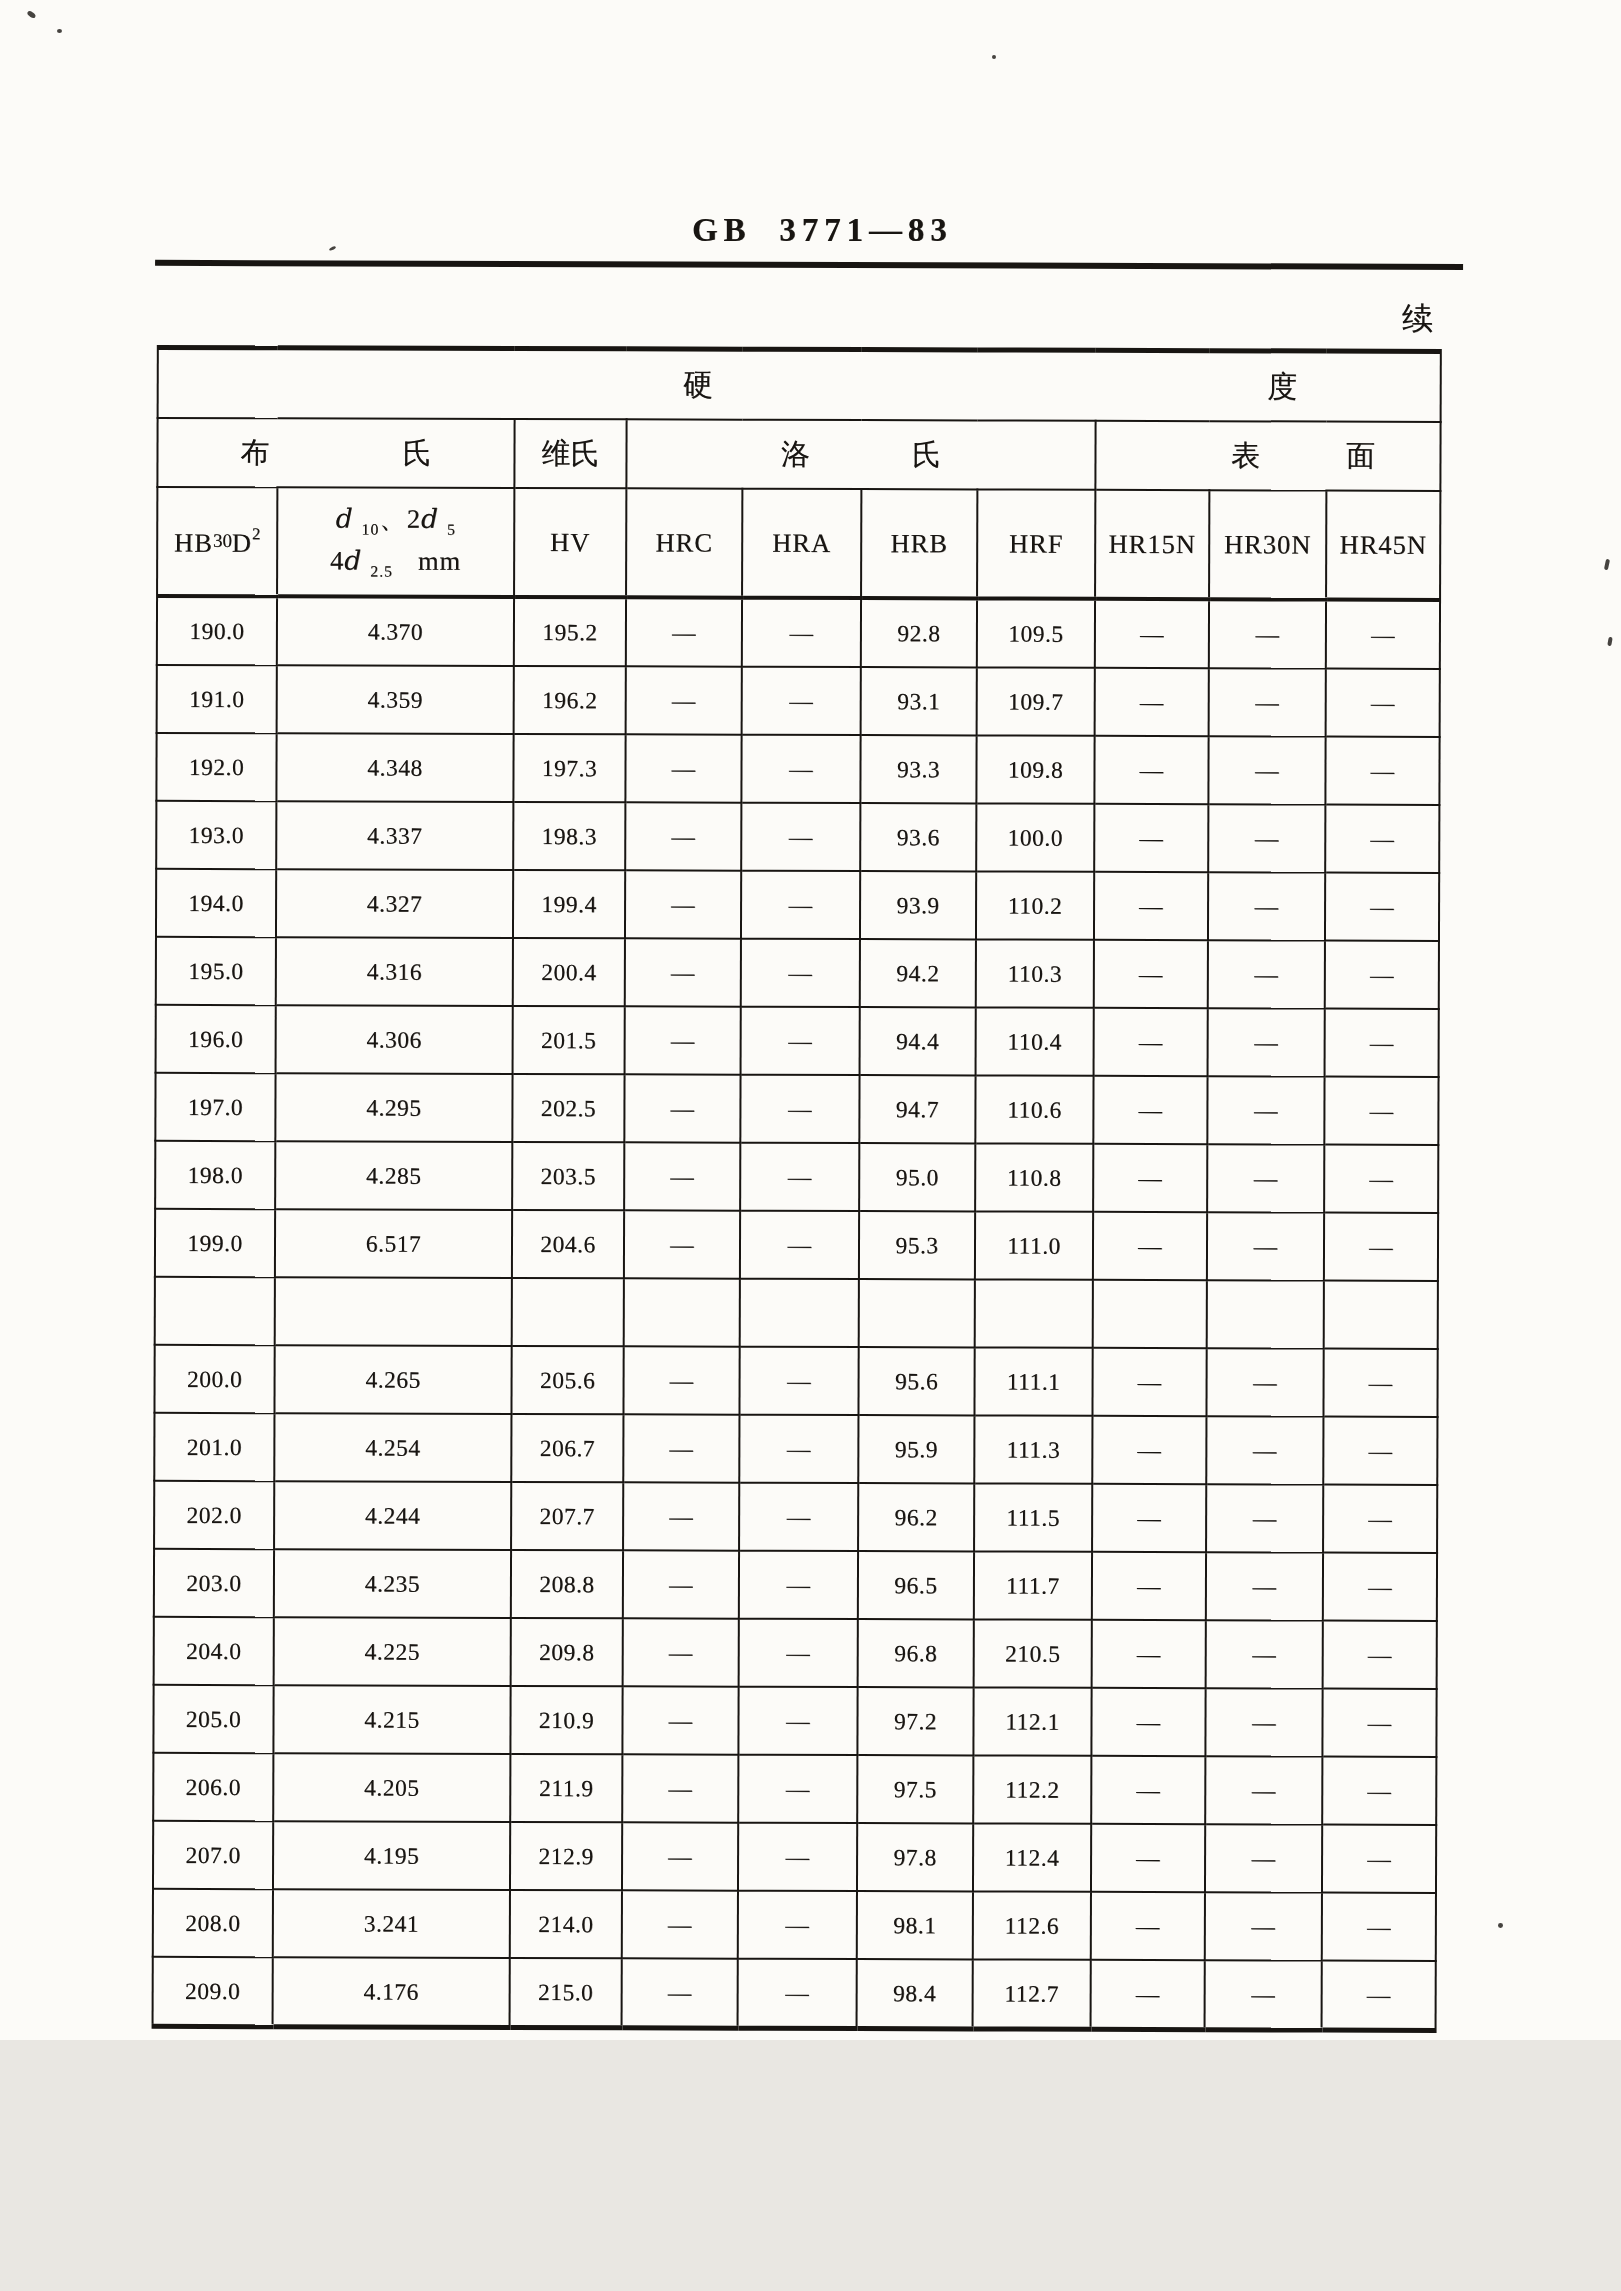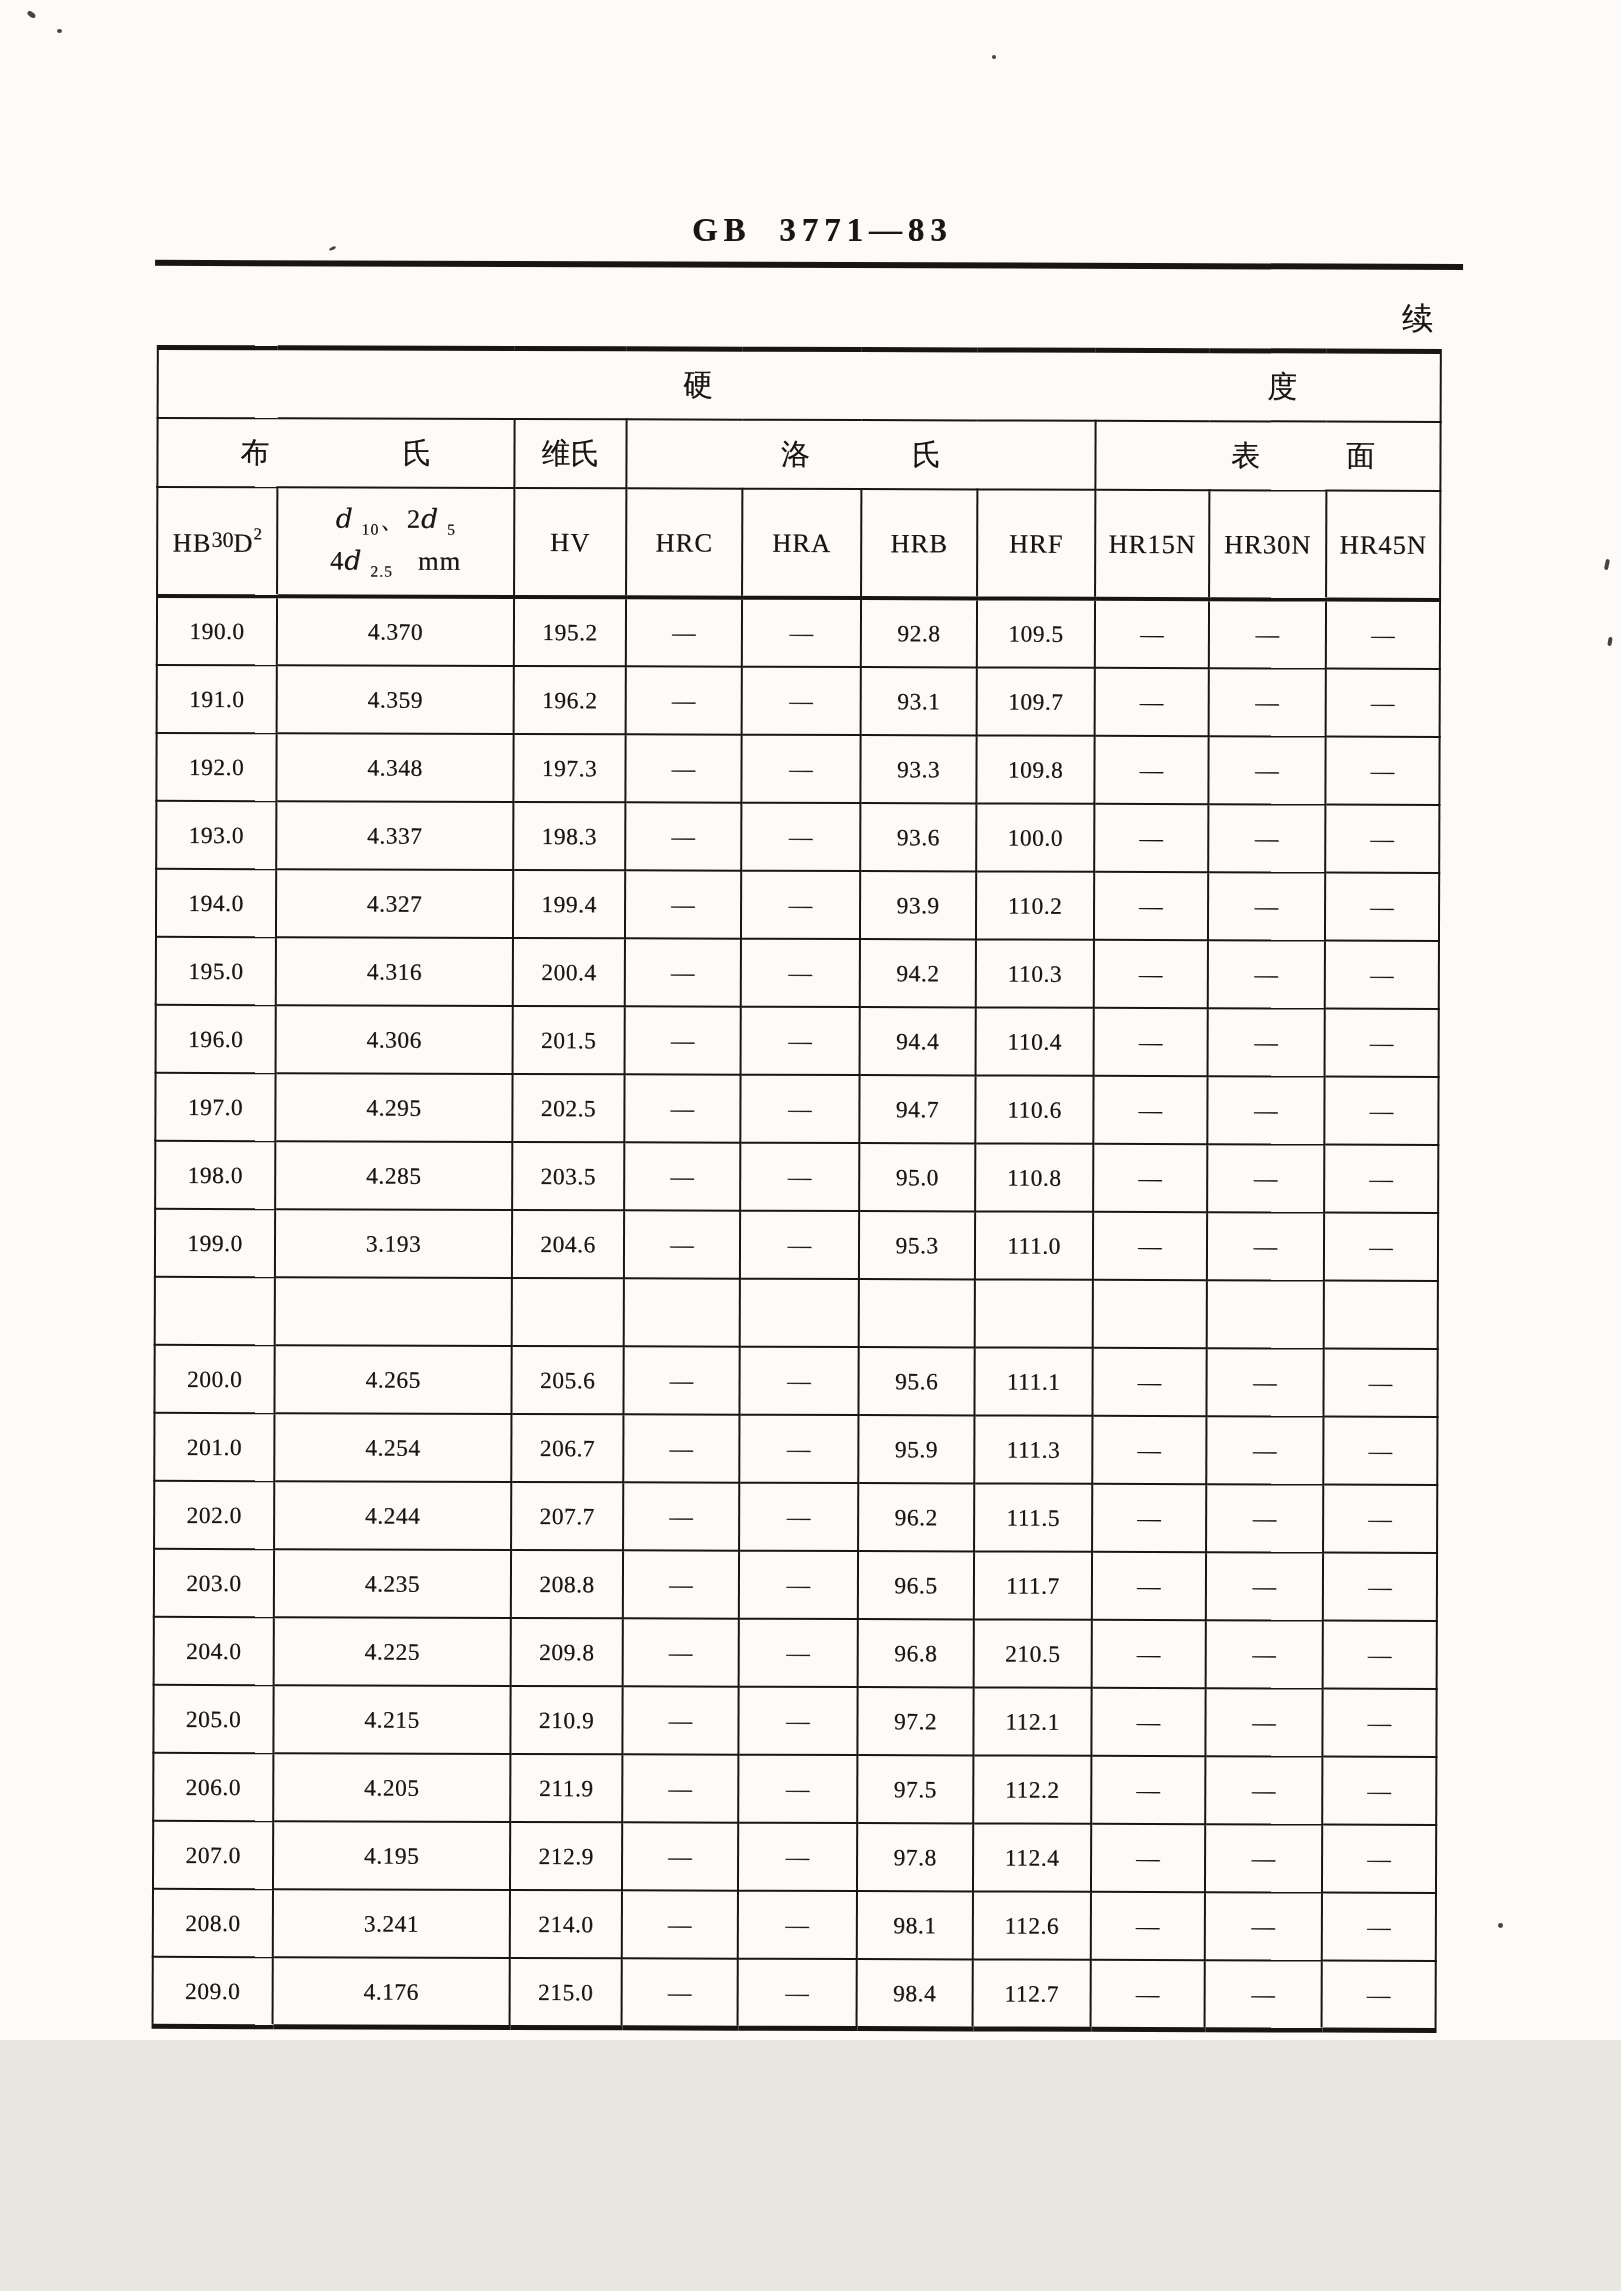--- a/index.html
+++ b/index.html
@@ -57,21 +57,21 @@
   tr.row-group td{height:67px;font-size:29px;}
   .spread{display:flex;align-items:center;justify-content:center;}
   .g-brinell{gap:133px;}
   .g-rockwell{gap:102px;}
   .g-surface{gap:86px;transform:translateX(35px);}
   
   tr.row-cols td{
     height:106px;font-size:26.5px;border-bottom:4.9px solid var(--ink);
     letter-spacing:1px;
   }
-  .hb-load{font-size:22px;vertical-align:4.9px;letter-spacing:0;}
+  .hb-load{font-size:19px;vertical-align:4.9px;letter-spacing:0;}
   .hb-exp{font-size:16.7px;vertical-align:12.7px;letter-spacing:0;}
   .dcell{font-size:25.5px;line-height:1.45;letter-spacing:0;}
   .dcell i{font-family:"DejaVu Serif","Liberation Serif",serif;}
   .dcell sub{font-size:15.7px;vertical-align:-6.9px;font-style:normal;margin-left:8px;}
   .dcell .unit{margin-left:25px;}
   
   .hardness-table tbody td{
     height:66px;font-size:23.5px;
     border-top:2.9px solid var(--ink);border-bottom:2.9px solid var(--ink);
     letter-spacing:0.5px;
@@ -277,21 +277,21 @@
             <td>—</td>
             <td>—</td>
             <td>95.0</td>
             <td>110.8</td>
             <td>—</td>
             <td>—</td>
             <td>—</td>
           </tr>
           <tr>
             <td>199.0</td>
-            <td>3.193</td>
+            <td>6.517</td>
             <td>204.6</td>
             <td>—</td>
             <td>—</td>
             <td>95.3</td>
             <td>111.0</td>
             <td>—</td>
             <td>—</td>
             <td>—</td>
           </tr>
           <tr>

